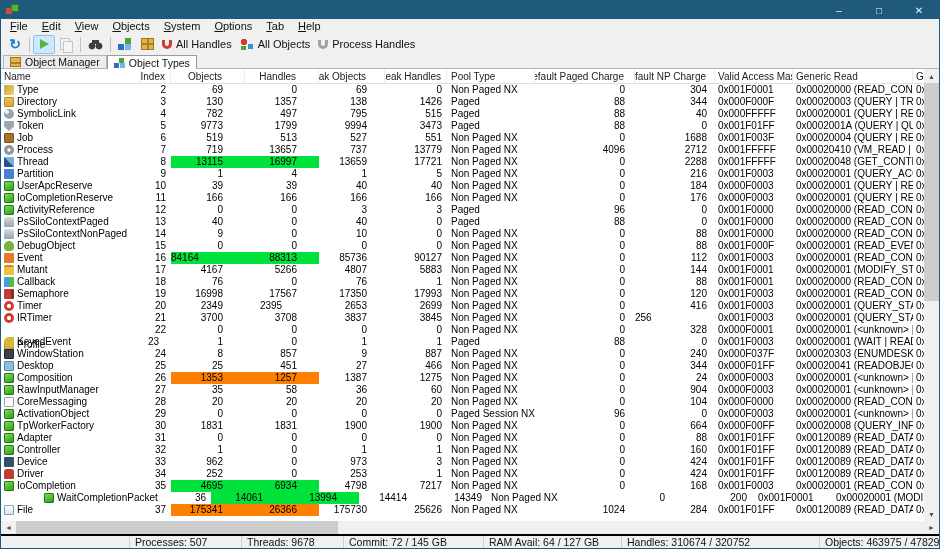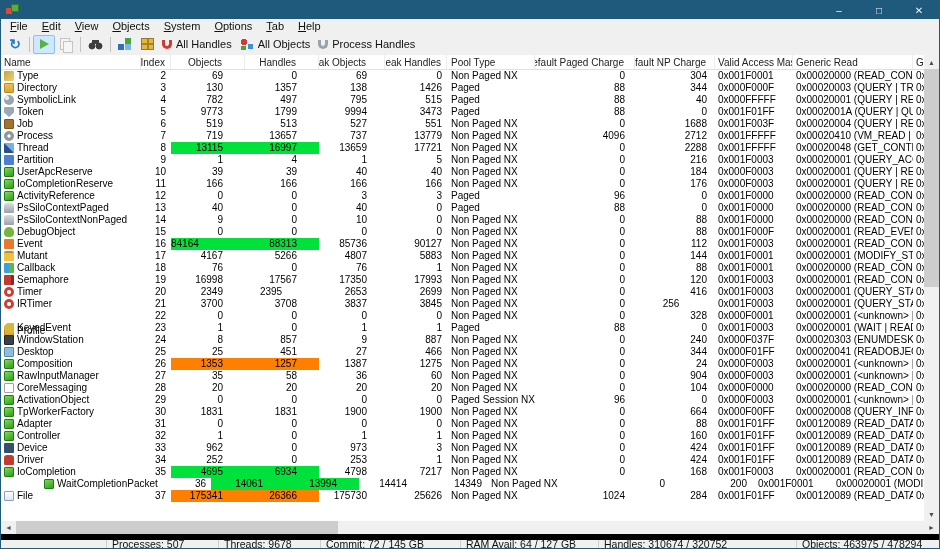--- a/index.html
+++ b/index.html
@@ -113,22 +113,22 @@
   .v-thumb { position:absolute; top:0; left:0; width:15px; height:218px; background:#cdcdcd; }
   .up-arrow::before { content:"▲"; } .down-arrow::before { content:"▼"; }
   .hscroll { height:13px; flex:0 0 13px; background:#f0f0f0; display:flex; align-items:stretch; }
   .hsb-btn { width:15px; flex:0 0 15px; display:flex; align-items:center; justify-content:center;
              font-size:7px; color:#505050; }
   .left-arrow::before { content:"◄"; } .right-arrow::before { content:"►"; }
   .h-thumb { width:322px; flex:0 0 322px; background:#cdcdcd; }
   .h-fill { flex:1 1 auto; }
 
   
-  .statusbar { height:14px; flex:0 0 14px; background:#f0f0f0; border-top:6px solid #000000;
-               display:flex; align-items:flex-start; font-size:10.5px; color:#111; }
+  .statusbar { height:14px; flex:0 0 14px; background:#f0f0f0; border-top:2px solid #000000;
+               display:flex; align-items:flex-start; font-size:10.5px; color:#111;padding-left:23px; }
   .status-seg { height:100%; display:flex; align-items:center; padding-left:5px;
                 border-right:1px solid #cfcfcf; white-space:nowrap; overflow:hidden; flex:0 0 auto; }
   .status-fill { flex:1 1 auto; height:100%; }
 </style>
 </head>
 <body>
 
 <div class="window">
 
   <div class="titlebar">
@@ -180,20 +180,30 @@
     <span class="tb-btn">
       <span class="i-shapes"></span>
       <span>All Objects</span>
     </span>
     <span class="tb-btn">
       <span class="i-magnet gray"></span>
       <span>Process Handles</span>
     </span>
   </div>
 
+  <div class="tabbar">
+    <span class="tab">
+      <span class="i-package-sm"></span>
+      <span>Object Manager</span>
+    </span>
+    <span class="tab active">
+      <span class="i-cubes-sm"></span>
+      <span>Object Types</span>
+    </span>
+  </div>
 
   <div class="content">
     <div class="grid">
       <div class="grid-header" id="gridHeader">
           <span class="h-cell" style="width: 140px; justify-content: flex-start; padding-left: 3px; padding-right: 0px;">Name</span>
           <span class="h-cell" style="width: 30px; justify-content: flex-end; padding-left: 0px; padding-right: 5px;">Index</span>
           <span class="h-cell" style="width: 74px; justify-content: flex-end; padding-left: 0px; padding-right: 22px;">Objects</span>
           <span class="h-cell" style="width: 74px; justify-content: flex-end; padding-left: 0px; padding-right: 22px;">Handles</span>
           <span class="h-cell" style="width: 66px; justify-content: flex-end; padding-left: 0px; padding-right: 18px;">Peak Objects</span>
           <span class="h-cell" style="width: 62px; justify-content: flex-end; padding-left: 0px; padding-right: 5px;">Peak Handles</span>
@@ -533,21 +543,21 @@
               <span class="ri ri-clock"></span>
               <span>IRTimer</span>
             </span>
             <span class="cell" style="width: 30px; text-align: right; padding-left: 0px; padding-right: 5px;">21</span>
             <span class="cell" style="width: 74px; text-align: right; padding-left: 0px; padding-right: 22px;">3700</span>
             <span class="cell" style="width: 74px; text-align: right; padding-left: 0px; padding-right: 22px;">3708</span>
             <span class="cell" style="width: 66px; text-align: right; padding-left: 0px; padding-right: 18px;">3837</span>
             <span class="cell" style="width: 62px; text-align: right; padding-left: 0px; padding-right: 5px;">3845</span>
             <span class="cell" style="width: 88px; text-align: left; padding-left: 4px; padding-right: 0px;">Non Paged NX</span>
             <span class="cell" style="width: 100px; text-align: right; padding-left: 0px; padding-right: 10px;">0</span>
-            <span class="cell" style="width: 80px; text-align: center; padding-left: 0px; padding-right: 8px;">256</span>
+            <span class="cell" style="width: 80px; text-align: left; padding-left: 0px; padding-right: 8px;">256</span>
             <span class="cell" style="width: 78px; text-align: left; padding-left: 3px; padding-right: 0px;">0x001F0003</span>
             <span class="cell" style="width: 120px; text-align: left; padding-left: 3px; padding-right: 0px;">0x00020001 (QUERY_STATE | READ_...</span>
             <span class="cell" style="width: 170px; text-align: left; padding-left: 3px; padding-right: 0px;">0x00020002</span>
           </div>
           <div class="row">
             <span class="cell name-cell" style="width: 140px; text-align: right; padding-left: 3px; padding-right: 0px; margin-top: 15px;">
               <span class="ri ri-folder-star"></span>
               <span>Profile</span>
             </span>
             <span class="cell" style="width: 30px; text-align: right; padding-left: 0px; padding-right: 5px;">22</span>
@@ -560,21 +570,21 @@
             <span class="cell" style="width: 80px; text-align: right; padding-left: 0px; padding-right: 8px;">328</span>
             <span class="cell" style="width: 78px; text-align: left; padding-left: 3px; padding-right: 0px;">0x000F0001</span>
             <span class="cell" style="width: 120px; text-align: left; padding-left: 3px; padding-right: 0px;">0x00020001 (&lt;unknown&gt; | READ_C...</span>
             <span class="cell" style="width: 170px; text-align: left; padding-left: 3px; padding-right: 0px;">0x00020001</span>
           </div>
           <div class="row">
             <span class="cell name-cell" style="width: 140px; text-align: left; padding-left: 3px; padding-right: 0px;">
               <span class="ri ri-keys"></span>
               <span>KeyedEvent</span>
             </span>
-            <span class="cell" style="width: 30px; text-align: right; padding-left: 0px; padding-right: 5px;">23</span>
+            <span class="cell" style="width: 30px; text-align: center; padding-left: 0px; padding-right: 5px;">23</span>
             <span class="cell" style="width: 74px; text-align: right; padding-left: 0px; padding-right: 22px;">1</span>
             <span class="cell" style="width: 74px; text-align: right; padding-left: 0px; padding-right: 22px;">0</span>
             <span class="cell" style="width: 66px; text-align: right; padding-left: 0px; padding-right: 18px;">1</span>
             <span class="cell" style="width: 62px; text-align: right; padding-left: 0px; padding-right: 5px;">1</span>
             <span class="cell" style="width: 88px; text-align: left; padding-left: 4px; padding-right: 0px;">Paged</span>
             <span class="cell" style="width: 100px; text-align: right; padding-left: 0px; padding-right: 10px;">88</span>
             <span class="cell" style="width: 80px; text-align: right; padding-left: 0px; padding-right: 8px;">0</span>
             <span class="cell" style="width: 78px; text-align: left; padding-left: 3px; padding-right: 0px;">0x001F0003</span>
             <span class="cell" style="width: 120px; text-align: left; padding-left: 3px; padding-right: 0px;">0x00020001 (WAIT | READ_CONTROL)</span>
             <span class="cell" style="width: 170px; text-align: left; padding-left: 3px; padding-right: 0px;">0x00020002</span>

